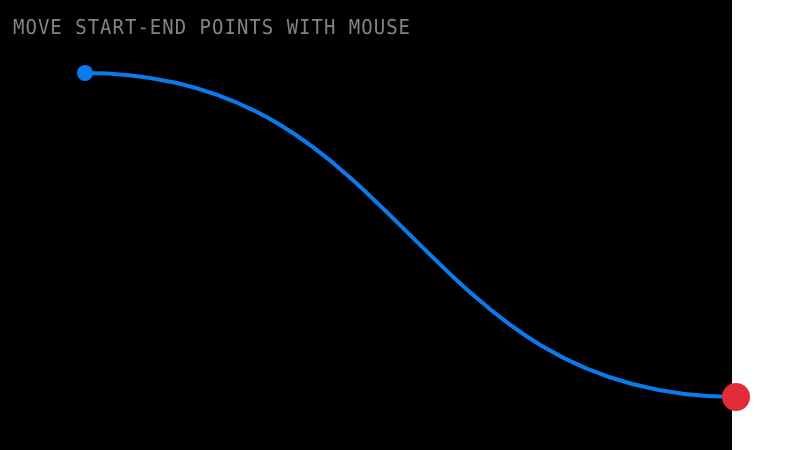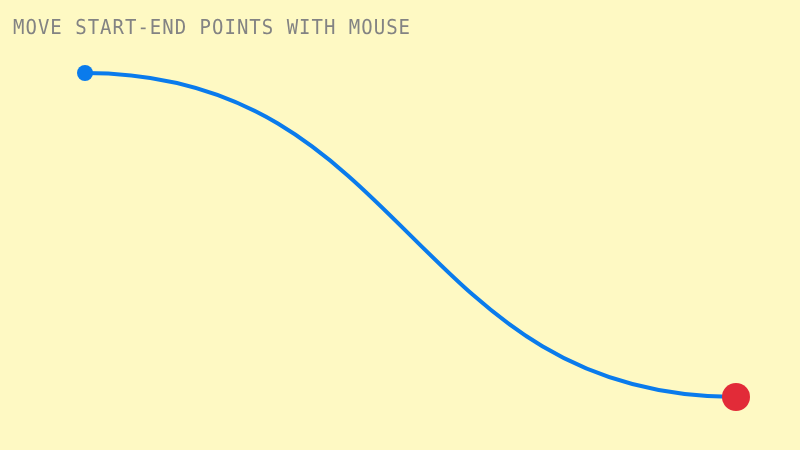--- a/index.html
+++ b/index.html
@@ -40,21 +40,21 @@
     -webkit-font-smoothing: none;
     text-rendering: geometricPrecision;
     transform: scaleY(1.08);
     transform-origin: left top;
     user-select: none;
   }
 </style>
 </head>
 <body>
 
-<div id="stage" style="background: #fef9c3; width: 800px; height: 450px;">
+<div id="stage" style="background: #000000; width: 732px; height: 450px;">
 
   <svg id="canvas-svg" viewBox="0 0 800 450">
     <path id="curve-path" fill="none" stroke-linecap="round" stroke-linejoin="round" d="M 85 73 C 410 73 410 397 736 397" stroke="#0a7bec" stroke-width="4"></path>
     <circle id="handle-start" cx="85" cy="73" r="8" fill="#0a7bec"></circle>
     <circle id="handle-end" cx="736" cy="397" r="14" fill="#e22b38"></circle>
   </svg>
 
   <div id="title" style="color: rgb(131, 131, 131);">MOVE START-END POINTS WITH MOUSE</div>
 
 </div>

